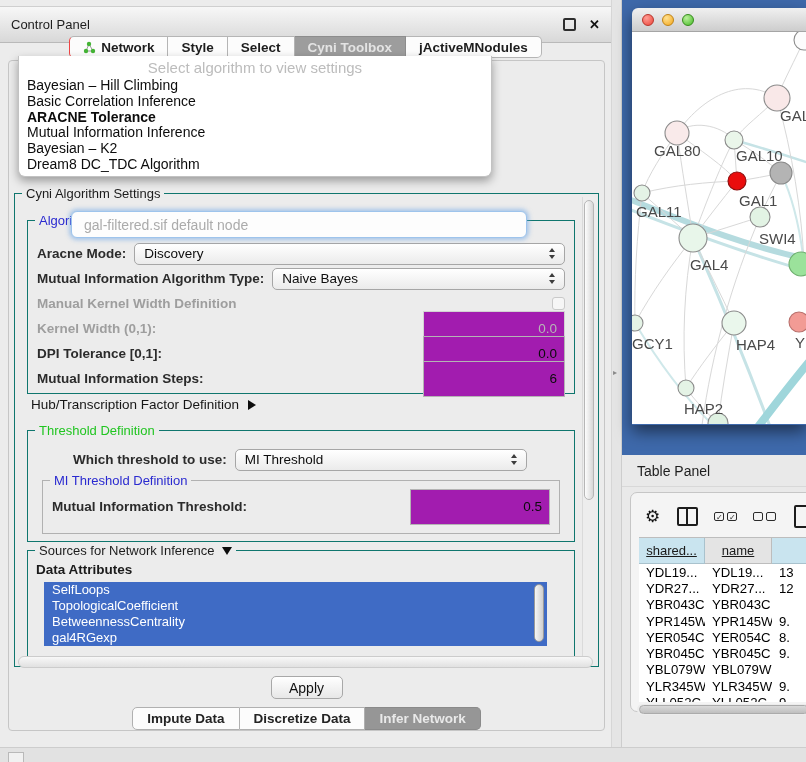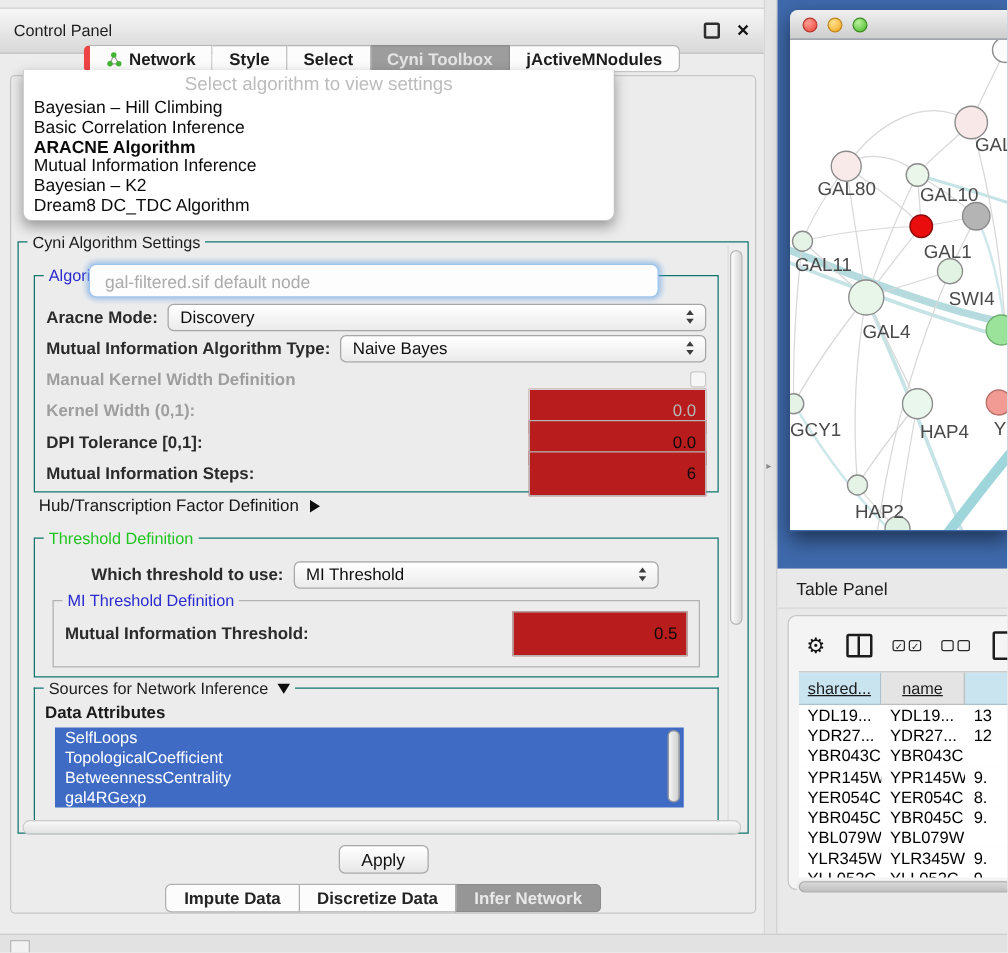--- a/index.html
+++ b/index.html
@@ -6,21 +6,21 @@
   .screen{position:relative;width:806px;height:762px;background:#e9e9e9;overflow:hidden;}
 
   
   .control-panel{position:absolute;left:0;top:0;width:612px;height:747px;background:#ececec;border-right:1px solid #d6d6d6;box-sizing:border-box;}
   .cp-titlebar{position:absolute;left:0;top:6px;width:100%;height:37px;background:linear-gradient(#f7f7f7,#d8d8d8);border-top:1px solid #cfcfcf;border-bottom:1px solid #b9b9b9;display:flex;align-items:center;padding:0 11px;box-sizing:border-box;font-size:13px;color:#1d1d1d;}
   .float-icon{margin-left:auto;width:9px;height:9px;border:2px solid #2e2e2e;border-radius:2px;}
   .close-icon{margin-left:13px;font-size:13px;font-weight:bold;color:#111;line-height:1;}
 
   .tabstrip{position:absolute;left:0;top:36px;width:100%;display:flex;justify-content:center;z-index:5;}
   .tab{height:20px;display:flex;align-items:center;gap:5px;padding:0 13px;background:#fcfcfc;border:1px solid #b5b5b5;border-left:none;font-size:13.5px;font-weight:bold;color:#1d1d1d;}
-  .tab:first-child{border-left:5px solid #ef4444;border-radius:5px 0 0 5px;}
+  .tab:first-child{border-left:1px solid #ef4444;border-radius:5px 0 0 5px;}
   .tab:last-child{border-radius:0 5px 5px 0;}
   .tab.selected{background:#9d9d9d;border-color:#8d8d8d;color:#e4e4e4;}
 
   .cp-body{position:absolute;left:8px;top:60px;width:597px;height:671px;background:#ececec;border:1px solid #c6c6c6;border-radius:4px;box-sizing:border-box;}
 
   .combo-ghost{position:absolute;left:62px;top:150px;width:456px;height:27px;background:#fdfdfd;border:1px solid #9ec4ec;border-radius:6px;box-shadow:0 0 4px 2px rgba(110,165,230,.55);display:flex;align-items:center;padding:0 12px;box-sizing:border-box;font-size:14px;color:#ababab;z-index:1;}
 
   .dropdown{position:absolute;left:18px;top:56px;width:474px;z-index:40;background:#fff;border:1px solid #c2c2c2;border-top:none;border-radius:0 0 7px 7px;box-shadow:0 4px 10px rgba(0,0,0,.35);padding-bottom:3px;box-sizing:border-box;}
   .dd-prompt{text-align:center;color:#bcbcbc;font-size:15px;padding:3px 0 2px;}
   .dd-item{font-size:14px;color:#0c0c0c;padding:0 8px;line-height:15.8px;white-space:nowrap;}
@@ -39,21 +39,21 @@
   .algo-group{left:12px;top:26px;width:548px;height:174px;padding-top:20px;}
   .frow{display:flex;align-items:center;height:25px;padding:0 9px;}
   .flabel{font-size:13.5px;font-weight:bold;color:#2b2b2b;white-space:nowrap;}
   .flabel.disabled{color:#9e9e9e;}
   .spacer{flex:1;}
   .combo{flex:1;margin-left:8px;height:22px;background:linear-gradient(#ffffff,#ebebeb);border:1px solid #a6a6a6;border-radius:5px;display:flex;align-items:center;padding:0 9px;font-size:13.5px;color:#0e0e0e;box-sizing:border-box;}
   .arrows{margin-left:auto;display:flex;flex-direction:column;align-items:center;}
   .arrows .up{width:0;height:0;border-left:3.5px solid transparent;border-right:3.5px solid transparent;border-bottom:4.5px solid #3c3c3c;margin-bottom:2.5px;}
   .arrows .dn{width:0;height:0;border-left:3.5px solid transparent;border-right:3.5px solid transparent;border-top:4.5px solid #3c3c3c;}
   .checkbox{width:13px;height:13px;border:1px solid #c9c9c9;border-radius:3px;background:#f6f6f6;box-sizing:border-box;}
-  .tinput{width:142px;height:21px;border:1px solid #b4b4b4;background:#b91c1c;font-size:13.5px;color:#0c0c0c;display:flex;align-items:center;justify-content:flex-end;padding:17px 7px;box-sizing:border-box;}
+  .tinput{width:142px;height:21px;border:1px solid #b4b4b4;background:#a21caf;font-size:13.5px;color:#0c0c0c;display:flex;align-items:center;justify-content:flex-end;padding:17px 7px;box-sizing:border-box;}
   .tinput.disabled{color:#b6b6b6;border-color:#d2d2d2;}
 
   .hub-row{position:absolute;left:16px;top:203px;display:flex;align-items:center;font-size:13.5px;color:#161616;}
   .tri-right{width:0;height:0;border-left:8px solid #0d0d0d;border-top:5.5px solid transparent;border-bottom:5.5px solid transparent;margin-left:9px;}
   .tri-down{width:0;height:0;border-top:8px solid #0d0d0d;border-left:5.5px solid transparent;border-right:5.5px solid transparent;margin-left:7px;}
 
   .threshold-group{left:12px;top:236px;width:548px;height:112px;padding-top:16px;}
   .th-row .flabel{margin-left:36px;}
   .th-row .combo{margin-right:38px;}
   .mi-group{position:relative;margin:8px 14px 0 14px;border:1px solid #b1b1b1;height:54px;padding-top:13px;box-sizing:border-box;}
@@ -280,21 +280,21 @@
             <span>Infer Network</span>
           </div>
       </div>
     </div>
 
     <div class="dropdown">
       <div class="dd-prompt">Select algorithm to view settings</div>
       <div id="dd-items">
           <div class="dd-item">Bayesian – Hill Climbing</div>
           <div class="dd-item">Basic Correlation Inference</div>
-          <div class="dd-item bold">ARACNE Algorithm</div>
+          <div class="dd-item bold">ARACNE Tolerance</div>
           <div class="dd-item">Mutual Information Inference</div>
           <div class="dd-item">Bayesian – K2</div>
           <div class="dd-item">Dream8 DC_TDC Algorithm</div>
         </div>
     </div>
   </div>
 
   <div class="splitter">
     <span class="splitter-arrow">▸</span>
   </div>

